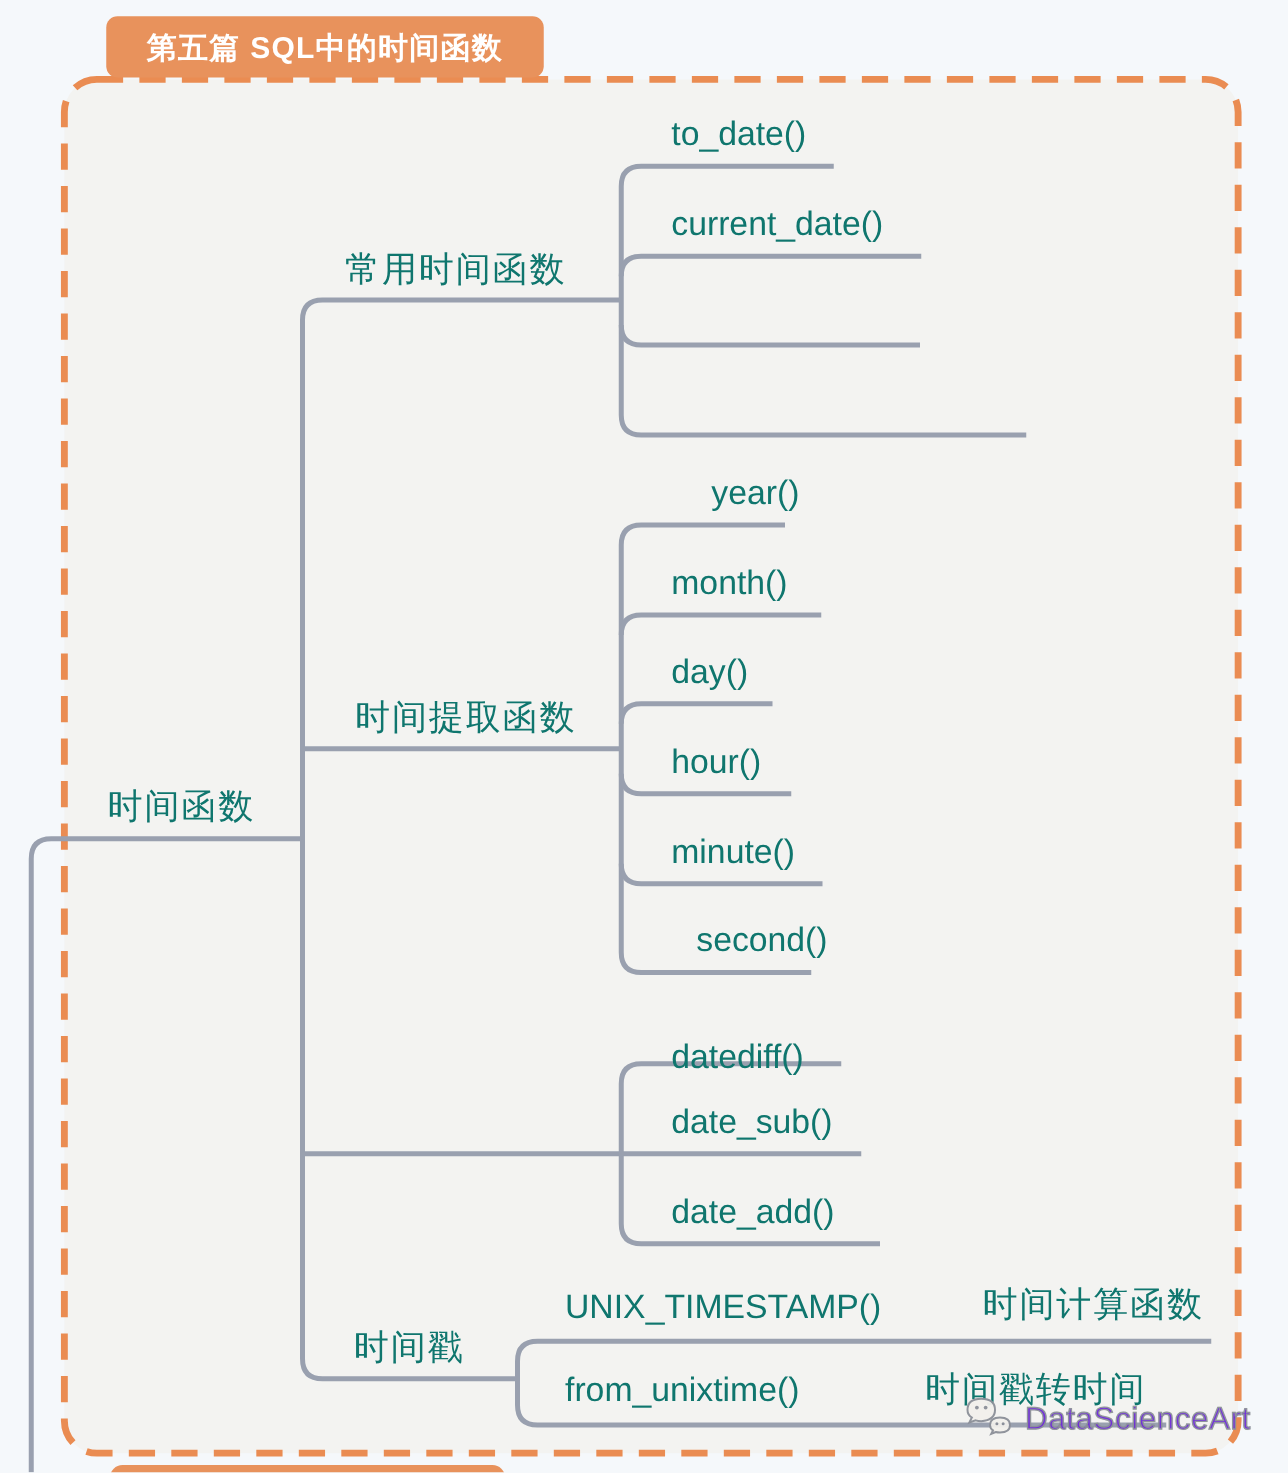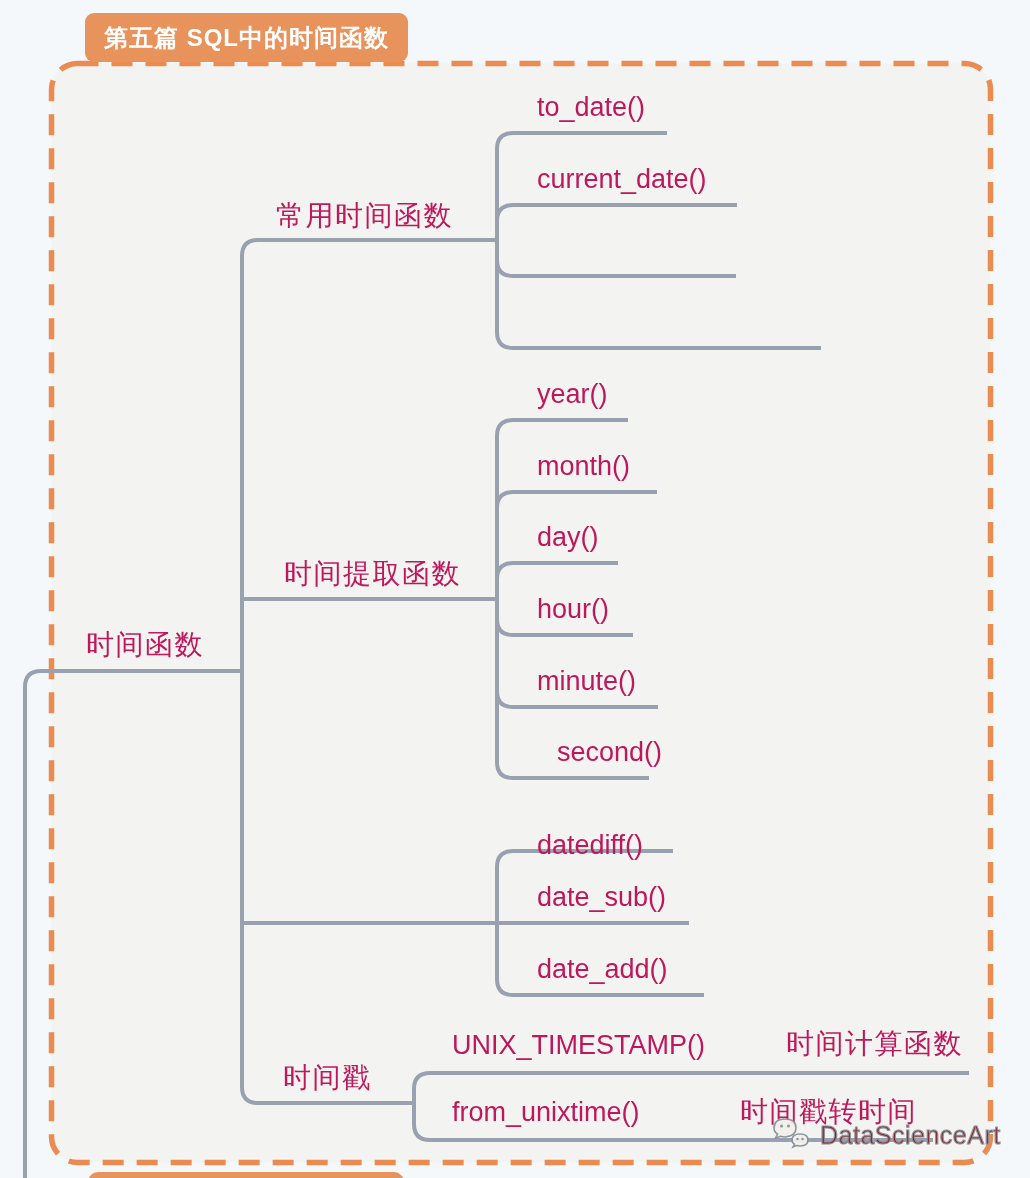--- a/index.html
+++ b/index.html
@@ -3,40 +3,40 @@
 <meta charset="utf-8">
 <style>
   html,body{margin:0;padding:0;background:#F5F8FB;}
   .canvas{
     position:relative;width:1030px;height:1178px;overflow:hidden;
     background:#F5F8FB;
     font-family:"Liberation Sans","DejaVu Sans",sans-serif;
   }
   svg.layer{position:absolute;left:0;top:0;}
   .node{
-    position:absolute;color:#be185d;font-size:27px;line-height:1.15;
+    position:absolute;color:#0f766e;font-size:27px;line-height:1.15;
     white-space:nowrap;
   }
   .cjk{font-size:28px;letter-spacing:1.5px;}
   .title-badge{
-    position:absolute;left:85px;top:13px;width:323px;height:49px;
+    position:absolute;left:85px;top:13px;width:350px;height:49px;
     background:#E8925C;border-radius:9px;
     display:flex;align-items:center;justify-content:center;
     color:#FFFFFF;font-weight:bold;font-size:24px;letter-spacing:1px;
   }
   .bottom-badge{
     position:absolute;left:88px;top:1172px;width:316px;height:14px;
     background:#E8925C;border-radius:10px 10px 0 0;
   }
   .watermark{
     position:absolute;left:772px;top:1116px;display:flex;align-items:center;gap:4px;
     opacity:0.95;
   }
   .watermark-text{
-    font-size:25px;color:#7f1d1d;letter-spacing:0.5px;
+    font-size:25px;color:#6d28d9;letter-spacing:0.5px;
     -webkit-text-stroke:1.1px #8B8F98;
     text-shadow:0 0 1px rgba(110,115,128,.55);
     white-space:nowrap;
   }
 </style>
 </head>
 <body>
 
 <div class="canvas">
 
@@ -76,21 +76,21 @@
 
   <div class="bottom-badge"></div>
 
   <div class="node cjk" style="left:86px;top:629px;">时间函数</div>
 
   <div class="node cjk" style="left:276px;top:200px;">常用时间函数</div>
   <div class="node" style="left:537px;top:92px;">to_date()</div>
   <div class="node" style="left:537px;top:164px;">current_date()</div>
 
   <div class="node cjk" style="left:284px;top:558px;">时间提取函数</div>
-  <div class="node" style="left:537px;top:379px;">year()</div>
+  <div class="node" style="left:569px;top:379px;">year()</div>
   <div class="node" style="left:537px;top:451px;">month()</div>
   <div class="node" style="left:537px;top:522px;">day()</div>
   <div class="node" style="left:537px;top:594px;">hour()</div>
   <div class="node" style="left:537px;top:666px;">minute()</div>
   <div class="node" style="left:557px;top:737px;">second()</div>
 
   <div class="node" style="left:537px;top:810px;margin-top:20px;">datediff()</div>
   <div class="node" style="left:537px;top:882px;">date_sub()</div>
   <div class="node" style="left:537px;top:954px;">date_add()</div>
 

